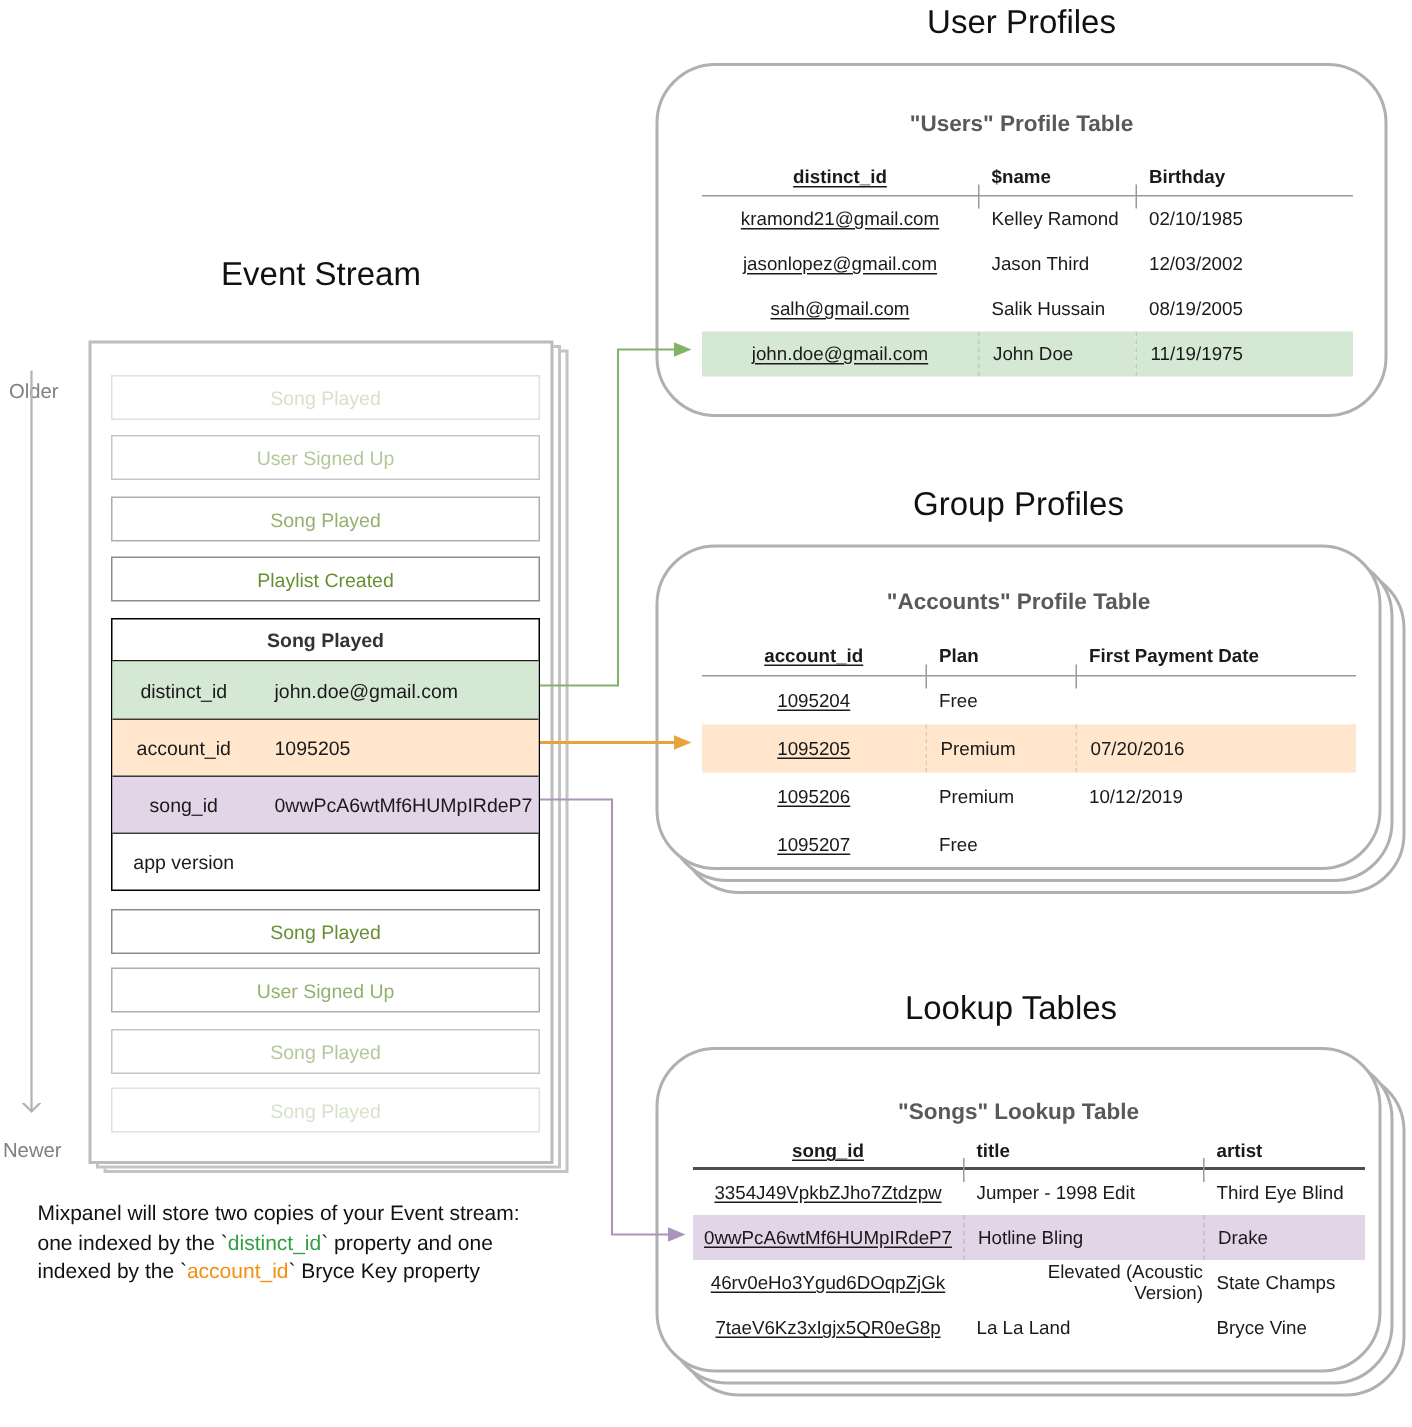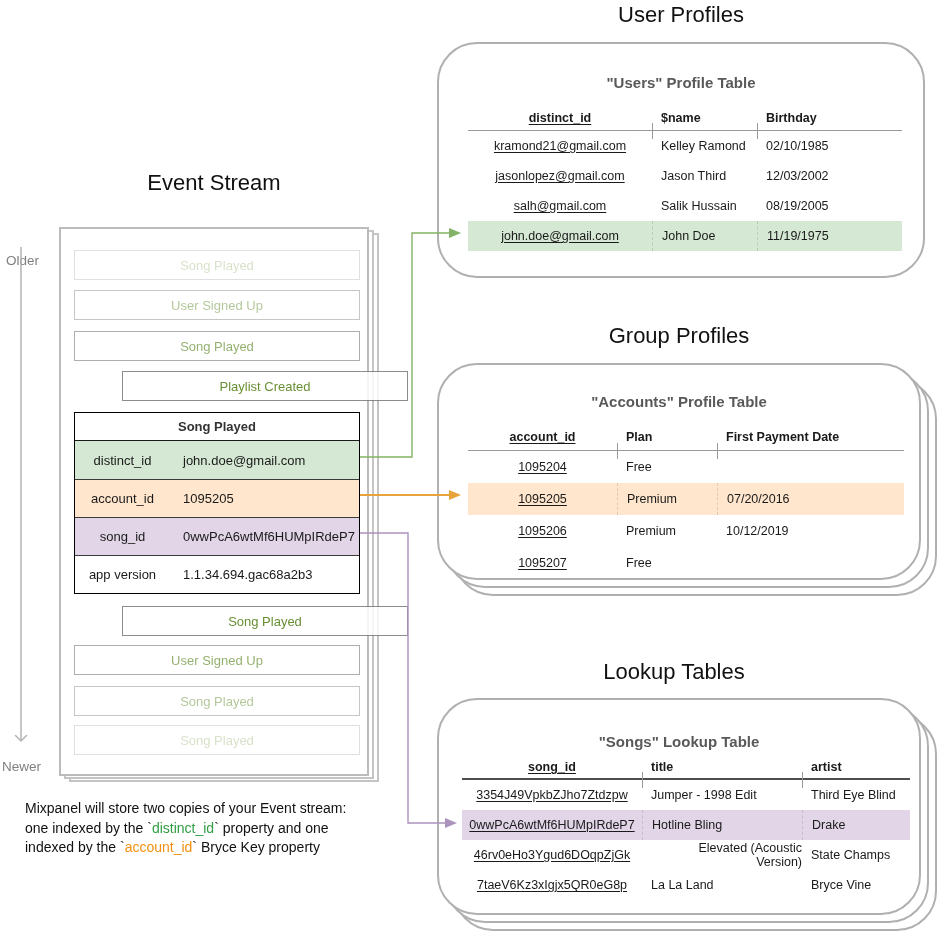--- a/index.html
+++ b/index.html
@@ -21,21 +21,21 @@
   
   .stream-stack { position:absolute; width:310px; height:549px; border:2px solid #c4c4c4; background:#fff; box-sizing:border-box; }
   #stream-stack-2 { left:69px; top:233px; }
   #stream-stack-1 { left:64px; top:230px; }
   .stream { position:absolute; left:59px; top:227px; width:310px; height:549px;
     border:2px solid #bcbcbc; background:#fff; box-sizing:border-box; }
 
   .ebox { position:absolute; left:13px; width:286px; height:30px; box-sizing:border-box;
     border:1px solid #787878; background:#fff; display:flex; align-items:center; justify-content:center;
     font-size:13px; color:#4d7c0f; }
-  .f1 { opacity:.22; } .f2 { opacity:.42; } .f3 { opacity:.6; } .f4 { opacity:.85;margin-left:48px; }
+  .f1 { opacity:.22; } .f2 { opacity:.42; } .f3 { opacity:.6; } .f4 { opacity:.85; }
 
   .expanded { position:absolute; left:13px; top:183px; width:286px; box-sizing:border-box;
     border:1.5px solid #000; background:#fff; }
   .expanded-header { height:27px; display:flex; align-items:center; justify-content:center;
     font-size:13px; font-weight:bold; color:#333; border-bottom:1px solid #1a1a1a; }
   .field-row { height:38px; display:grid; grid-template-columns:95px 1fr; box-sizing:border-box; }
   .field-row + .field-row { border-top:1px solid #3a3a3a; }
   .fkey { display:flex; align-items:center; justify-content:center; font-size:13px; }
   .fval { display:flex; align-items:center; padding-left:13px; font-size:13px; }
   .bg-green  { background:#d5e8d4; }
@@ -121,21 +121,20 @@
       <div class="field-row bg-orange">
         <div class="fkey">account_id</div>
         <div class="fval">1095205</div>
       </div>
       <div class="field-row bg-purple">
         <div class="fkey">song_id</div>
         <div class="fval">0wwPcA6wtMf6HUMpIRdeP7</div>
       </div>
       <div class="field-row">
         <div class="fkey">app version</div>
-        <div class="fval">1.1.34.694.gac68a2b3</div>
       </div>
     </div>
 
     <div class="ebox f4" style="top:377px">Song Played</div>
     <div class="ebox f3" style="top:416px">User Signed Up</div>
     <div class="ebox f2" style="top:457px">Song Played</div>
     <div class="ebox f1" style="top:496px">Song Played</div>
   </div>
 
   <div class="caption">

